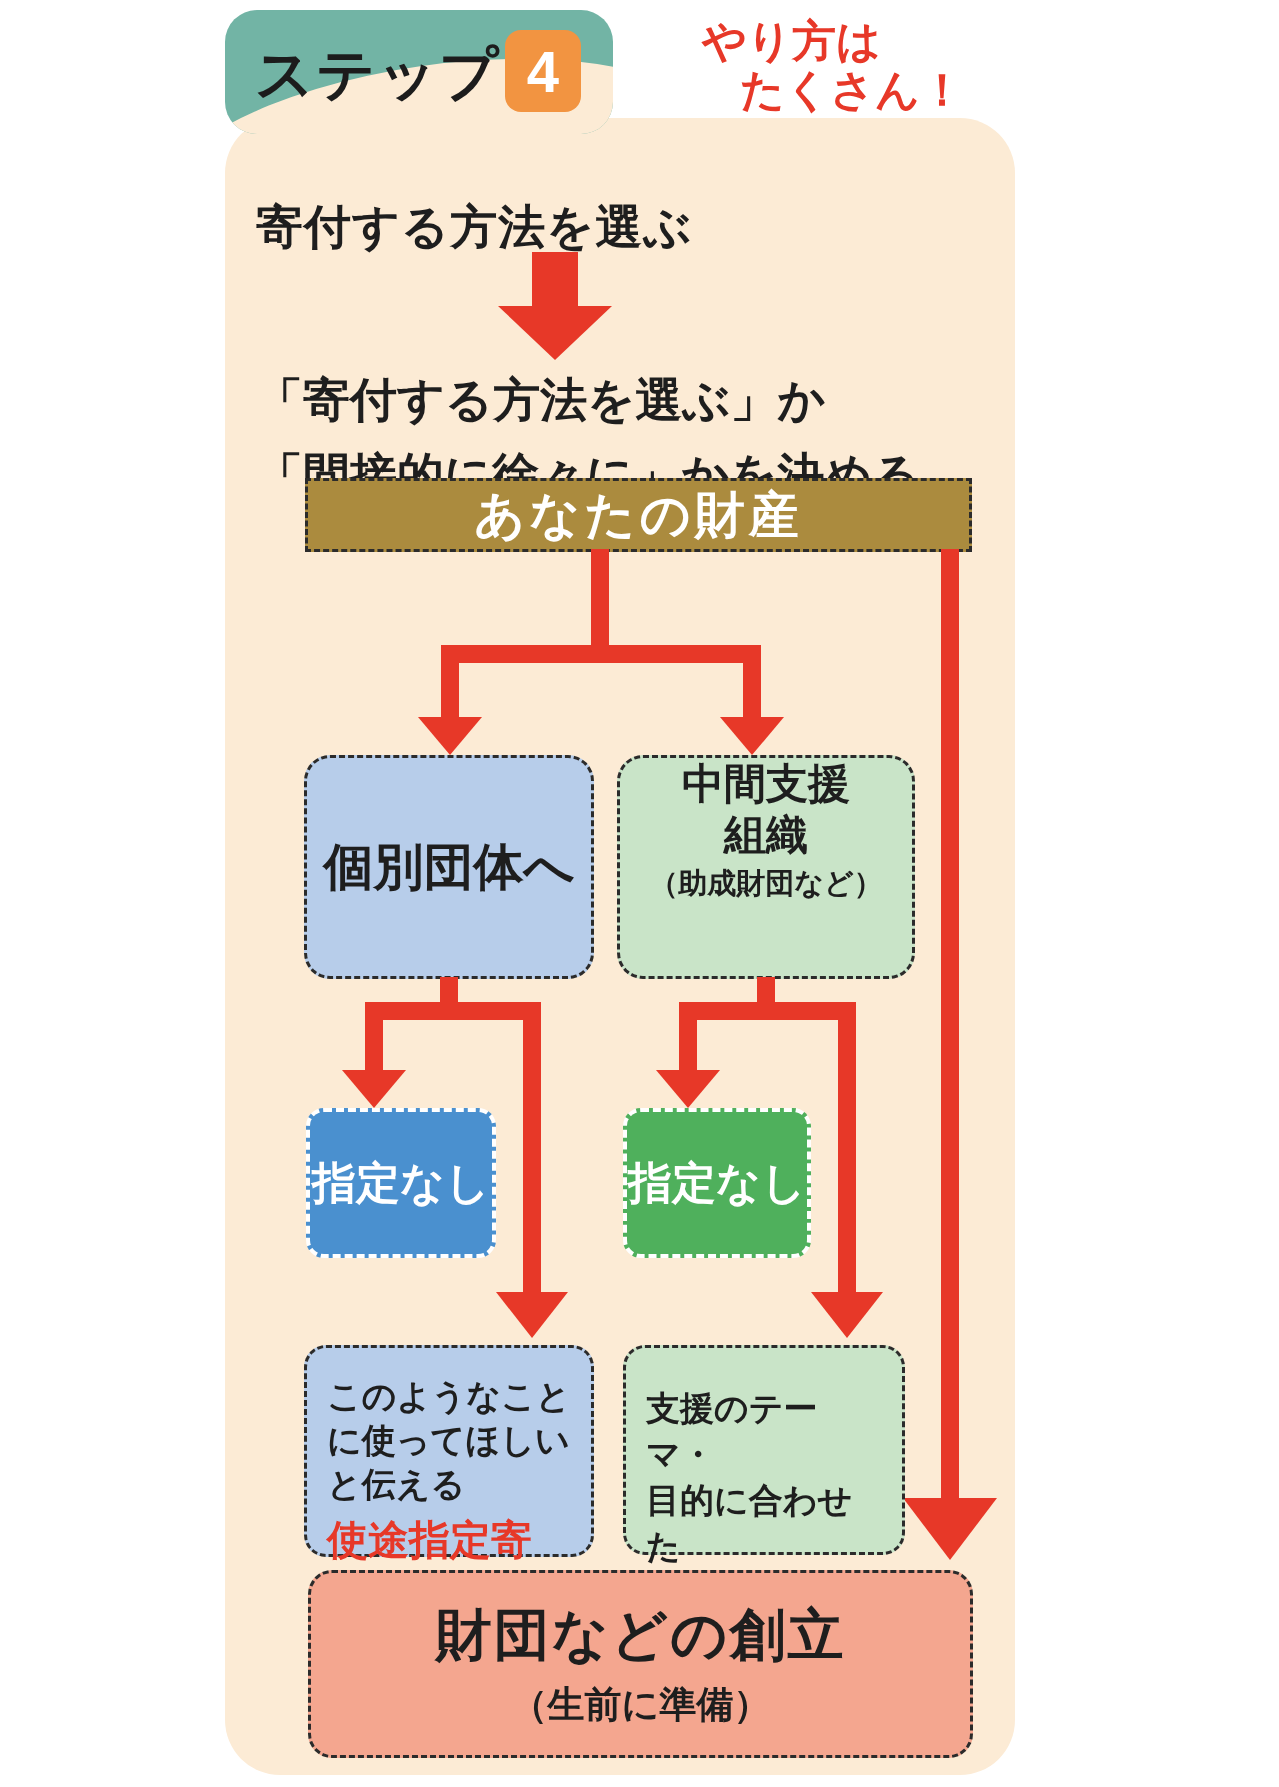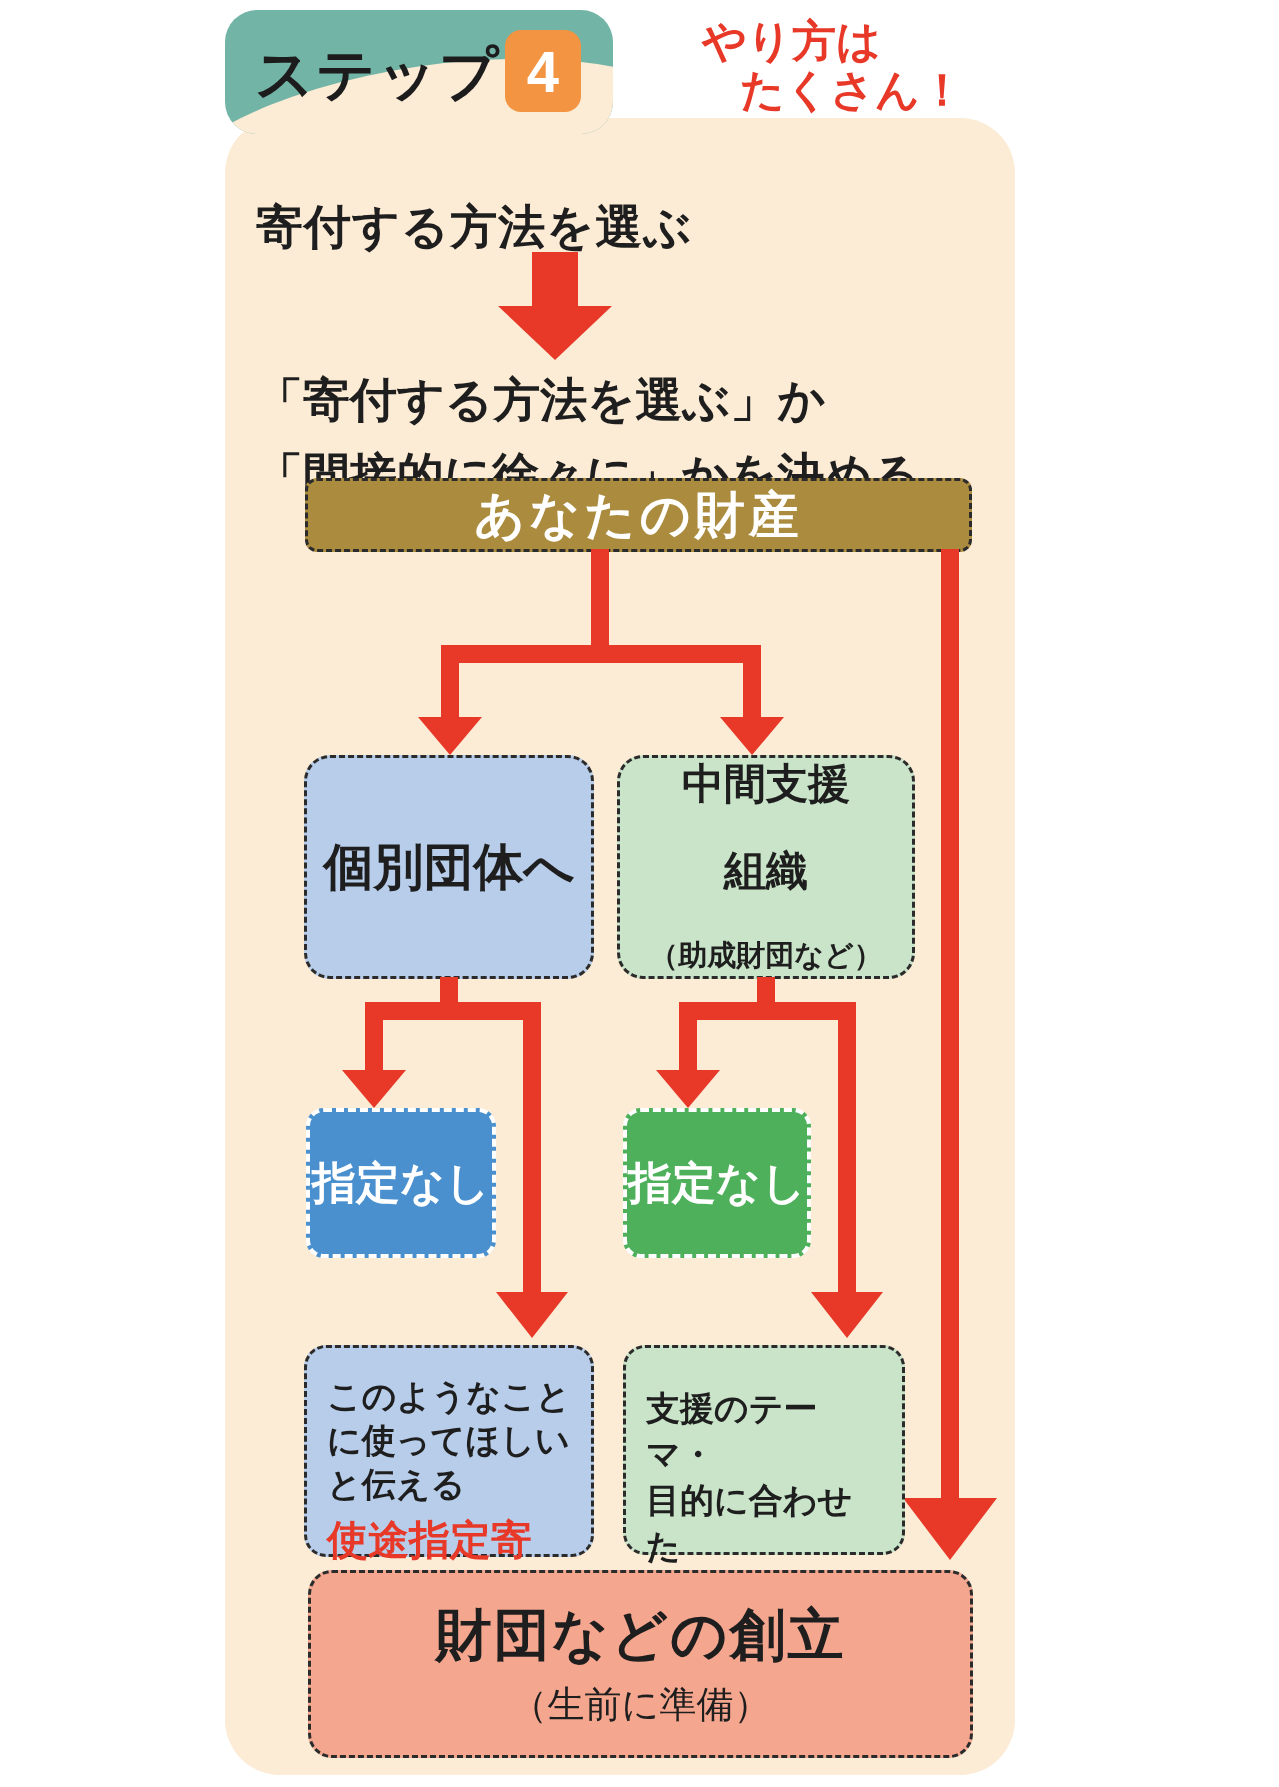--- a/index.html
+++ b/index.html
@@ -28,35 +28,35 @@
 
   .intro-title{left:256px;top:196px;font-size:47px;font-weight:900;color:var(--ink);letter-spacing:1px;}
 
   
   .big-arrow-shaft{left:532px;top:252px;width:46px;height:56px;background:var(--red);}
   .big-arrow-head{left:498px;top:306px;width:0;height:0;border-left:57px solid transparent;border-right:57px solid transparent;border-top:54px solid var(--red);}
 
   .decision{left:256px;top:362px;font-size:47px;font-weight:900;color:var(--ink);line-height:1.6;}
 
   
-  .asset-banner{left:305px;top:478px;width:667px;height:74px;background:var(--gold);border:3px dashed var(--line);border-radius:12px;display:flex;align-items:center;justify-content:center;color:#ffffff;font-size:50px;font-weight:900;letter-spacing:4px;}
+  .asset-banner{left:305px;top:478px;width:667px;height:74px;background:var(--gold);border:3px dashed var(--line);border-radius:0;display:flex;align-items:center;justify-content:center;color:#ffffff;font-size:50px;font-weight:900;letter-spacing:4px;}
 
   
   .conn{background:var(--red);}
   .c-root-stem{left:591px;top:549px;width:18px;height:105px;}
   .c-root-bar{left:441px;top:645px;width:320px;height:18px;}
   .c-root-armL{left:441px;top:645px;width:18px;height:74px;}
   .c-root-armR{left:743px;top:645px;width:18px;height:74px;}
   .ah{width:0;height:0;border-left:32px solid transparent;border-right:32px solid transparent;border-top:38px solid var(--red);}
   .h-rootL{left:418px;top:717px;}
   .h-rootR{left:720px;top:717px;}
 
   .box{border:3px dashed var(--line);}
   .box-individual{left:304px;top:755px;width:290px;height:224px;background:var(--light-blue);border-radius:26px;display:flex;align-items:center;justify-content:center;font-size:50px;font-weight:900;color:var(--ink);}
-  .box-intermediate{left:617px;top:755px;width:298px;height:224px;background:var(--light-green);border-radius:26px;display:flex;flex-direction:column;align-items:center;justify-content:space-between;color:var(--ink);}
+  .box-intermediate{left:617px;top:755px;width:298px;height:224px;background:var(--light-green);border-radius:26px;display:flex;flex-direction:column;align-items:center;justify-content:flex-start;color:var(--ink);}
   .box-intermediate .bl{font-size:42px;font-weight:900;line-height:1.22;}
   .box-intermediate .note{font-size:29px;font-weight:900;margin-top:4px;}
 
   .c-L-stem{left:440px;top:977px;width:18px;height:43px;}
   .c-L-bar{left:365px;top:1002px;width:176px;height:18px;}
   .c-L-armL{left:365px;top:1002px;width:18px;height:70px;}
   .c-L-armR{left:523px;top:1002px;width:18px;height:292px;}
   .h-LL{left:342px;top:1070px;}
   .h-LR{left:496px;top:1292px;border-left:36px solid transparent;border-right:36px solid transparent;border-top:46px solid var(--red);}
 
@@ -77,21 +77,21 @@
   .box-designated .hl{font-size:41px;font-weight:900;color:var(--red);margin-top:6px;}
   .box-namedfund{left:623px;top:1345px;width:282px;height:210px;background:var(--light-green);padding-top:38px;}
   .box-namedfund .ln{font-size:34px;font-weight:900;line-height:1.35;}
   .box-namedfund .hl{font-size:40px;font-weight:900;color:var(--red);margin-top:8px;}
 
   .c-long{left:941px;top:549px;width:18px;height:951px;}
   .h-long{left:903px;top:1498px;width:0;height:0;border-left:47px solid transparent;border-right:47px solid transparent;border-top:62px solid var(--red);}
 
   .box-foundation{left:308px;top:1570px;width:665px;height:188px;background:var(--salmon);border-radius:24px;display:flex;flex-direction:column;align-items:center;justify-content:center;color:var(--ink);}
   .box-foundation .t{font-size:56px;font-weight:900;letter-spacing:2px;}
-  .box-foundation .s{font-size:37px;font-weight:400;margin-top:6px;}
+  .box-foundation .s{font-size:37px;font-weight:700;margin-top:6px;}
 </style>
 </head>
 <body>
 
 <div class="canvas">
 
   <div class="abs panel"></div>
 
   <div class="abs step-header">
     <div class="wave"></div>

